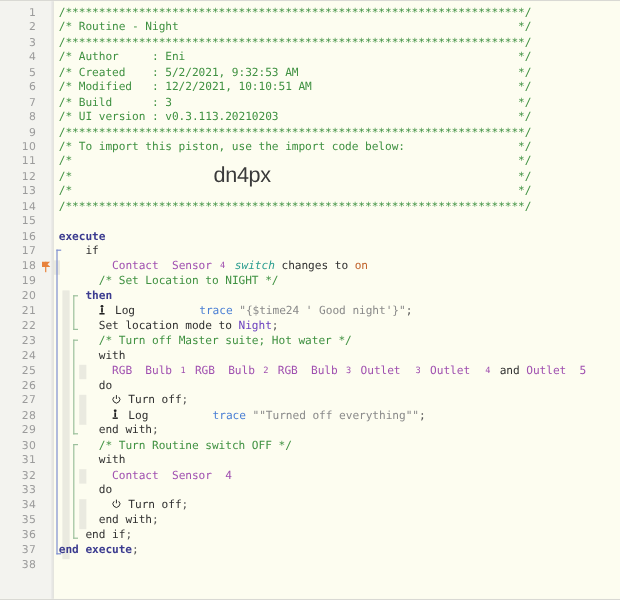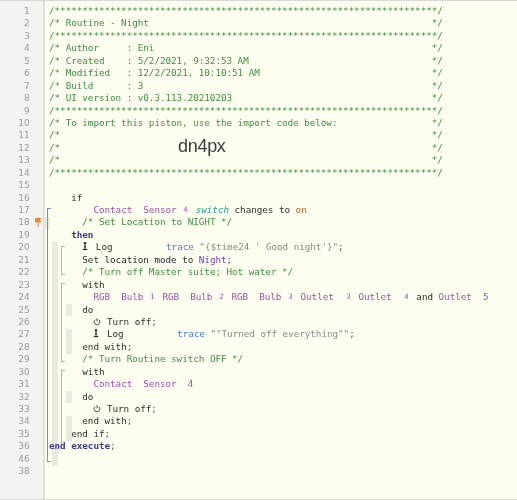--- a/index.html
+++ b/index.html
@@ -180,21 +180,21 @@
         <div class="gutter-row">27</div>
         <div class="gutter-row">28</div>
         <div class="gutter-row">29</div>
         <div class="gutter-row">30</div>
         <div class="gutter-row">31</div>
         <div class="gutter-row">32</div>
         <div class="gutter-row">33</div>
         <div class="gutter-row">34</div>
         <div class="gutter-row">35</div>
         <div class="gutter-row">36</div>
-        <div class="gutter-row">46</div>
+        <div class="gutter-row">37</div>
         <div class="gutter-row">38</div>
       </div>
   </div>
 
   <div class="code-pane" id="code-pane">
     <div id="guides-layer">
         <div class="indent-block" style="left: -1px; width: 6px; top: 215.65px; height: 12.45px;"></div>
         <div class="indent-block" style="left: 7px; width: 6px; top: 240.55px; height: 224.1px;"></div>
         <div class="indent-block" style="left: 21px; width: 6px; top: 302.8px; height: 12.45px;"></div>
         <div class="indent-block" style="left: 21px; width: 6px; top: 327.7px; height: 24.9px;"></div>
@@ -230,20 +230,21 @@
         <div class="code-row"><span class="code-text"><span class="tok-comment">/* Modified   : 12/2/2021, 10:10:51 AM                               */</span></span></div>
         <div class="code-row"><span class="code-text"><span class="tok-comment">/* Build      : 3                                                    */</span></span></div>
         <div class="code-row"><span class="code-text"><span class="tok-comment">/* UI version : v0.3.113.20210203                                    */</span></span></div>
         <div class="code-row"><span class="code-text"><span class="tok-comment">/*********************************************************************/</span></span></div>
         <div class="code-row"><span class="code-text"><span class="tok-comment">/* To import this piston, use the import code below:                 */</span></span></div>
         <div class="code-row"><span class="code-text"><span class="tok-comment">/*                                                                   */</span></span></div>
         <div class="code-row"><span class="code-text"><span class="tok-comment">/*                                                                   */</span></span></div>
         <div class="code-row"><span class="code-text"><span class="tok-comment">/*                                                                   */</span></span></div>
         <div class="code-row"><span class="code-text"><span class="tok-comment">/*********************************************************************/</span></span></div>
         <div class="code-row"><span class="code-text"><span class="tok-plain"></span></span></div>
+        <div class="code-row"><span class="code-text"><span class="tok-keyword">execute</span></span></div>
         <div class="code-row"><span class="code-text"><span class="tok-plain">    </span><span class="tok-plain">if</span></span></div>
         <div class="code-row"><span class="code-text"><span class="tok-plain">        </span><span class="tok-device">Contact  Sensor </span><span class="inline-icon"><svg width="7" height="9" viewBox="0 0 7 10">
                 <text x="3.5" y="8" font-size="8" text-anchor="middle" fill="#a050b0" font-family="DejaVu Sans Mono, monospace">4</text>
               </svg></span><span class="tok-plain"> </span><span class="tok-attr">switch</span><span class="tok-plain"> changes to </span><span class="tok-value">on</span></span></div>
         <div class="code-row"><span class="code-text"><span class="tok-plain">      </span><span class="tok-comment">/* Set Location to NIGHT */</span></span></div>
         <div class="code-row"><span class="code-text"><span class="tok-plain">    </span><span class="tok-keyword">then</span></span></div>
         <div class="code-row"><span class="code-text"><span class="tok-plain">      </span><span class="inline-icon"><svg width="6" height="9" viewBox="0 0 6 10">
                 <circle cx="3" cy="1.4" r="1.3" fill="#222"></circle>
                 <rect x="2.2" y="3" width="1.6" height="4.2" fill="#222"></rect>
                 <rect x="0.6" y="7.6" width="4.8" height="1.4" fill="#222"></rect>

